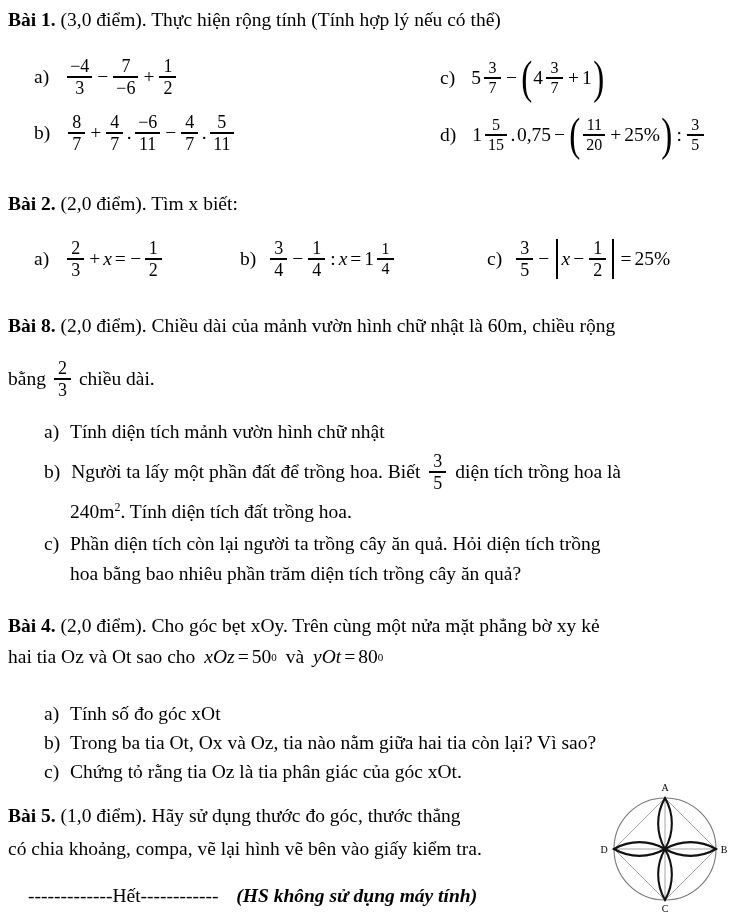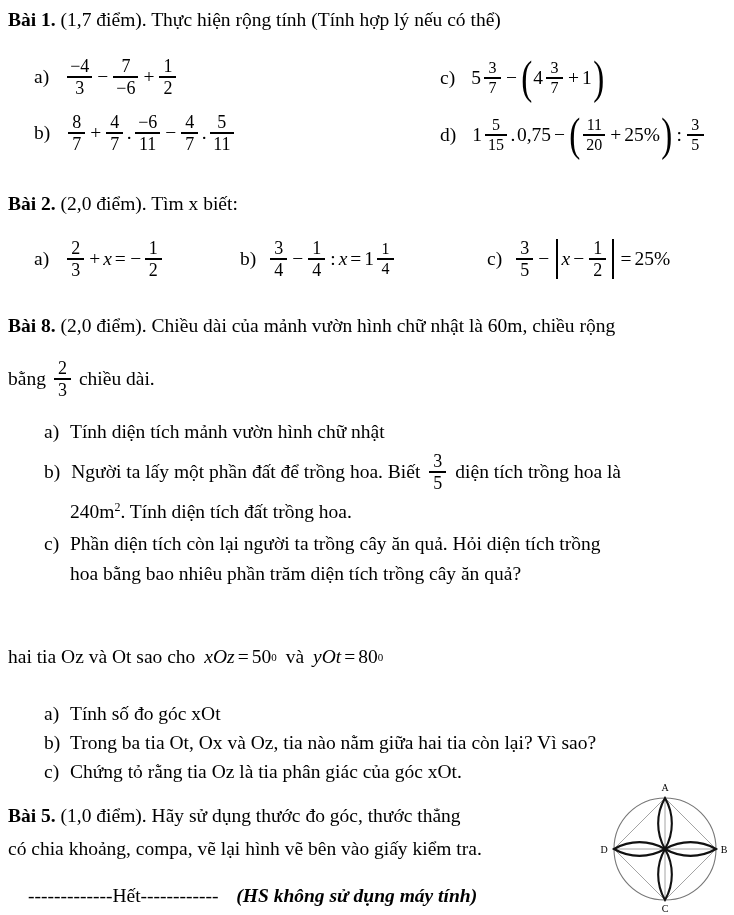--- a/index.html
+++ b/index.html
@@ -126,21 +126,21 @@
   
   #figure { position: absolute; }
 </style>
 </head>
 <body>
 
 <div class="page">
 
   <div class="blk ttl" style="left:8px; top:7px;">
     <b>Bài 1.</b>
-    <span>(1,7 điểm).</span>
+    <span>(3,0 điểm).</span>
     <span>Thực hiện rộng tính (Tính hợp lý nếu có thể)</span>
   </div>
 
   <div class="blk" style="left:34px; top:57px;">
     <span class="math" style="font-size:19.5px;">
       <span>a)</span>
       <span style="display:inline-block;width:16px;"></span>
       <span class="frac">
         <span class="num">−4</span>
           <span class="bar"></span>
@@ -389,20 +389,25 @@
   <div class="blk body-line" style="left:44px; top:530px; width:690px;">
     <span class="sub-item">
       <span class="sub-marker">c)</span>
       <span class="sub-text">Phần diện tích còn lại người ta trồng cây ăn quả. Hỏi diện tích trồng</span>
     </span>
   </div>
   <div class="blk body-line" style="left:70px; top:560px;">
     <span>hoa bằng bao nhiêu phần trăm diện tích trồng cây ăn quả?</span>
   </div>
 
+  <div class="blk ttl" style="left:8px; top:613px;">
+    <b>Bài 4.</b>
+    <span>(2,0 điểm).</span>
+    <span>Cho góc bẹt xOy. Trên cùng một nửa mặt phẳng bờ xy kẻ</span>
+  </div>
 
   <div class="blk" style="left:8px; top:646px;">
     <span class="math" style="font-size:19.5px;">
       <span>hai tia Oz và Ot sao cho</span>
       <span style="display:inline-block;width:9px;"></span>
       <span class="it">xOz</span>
       <span class="op">=</span>
       <span>50</span>
         <sup class="deg">0</sup>
       <span style="display:inline-block;width:9px;"></span>

